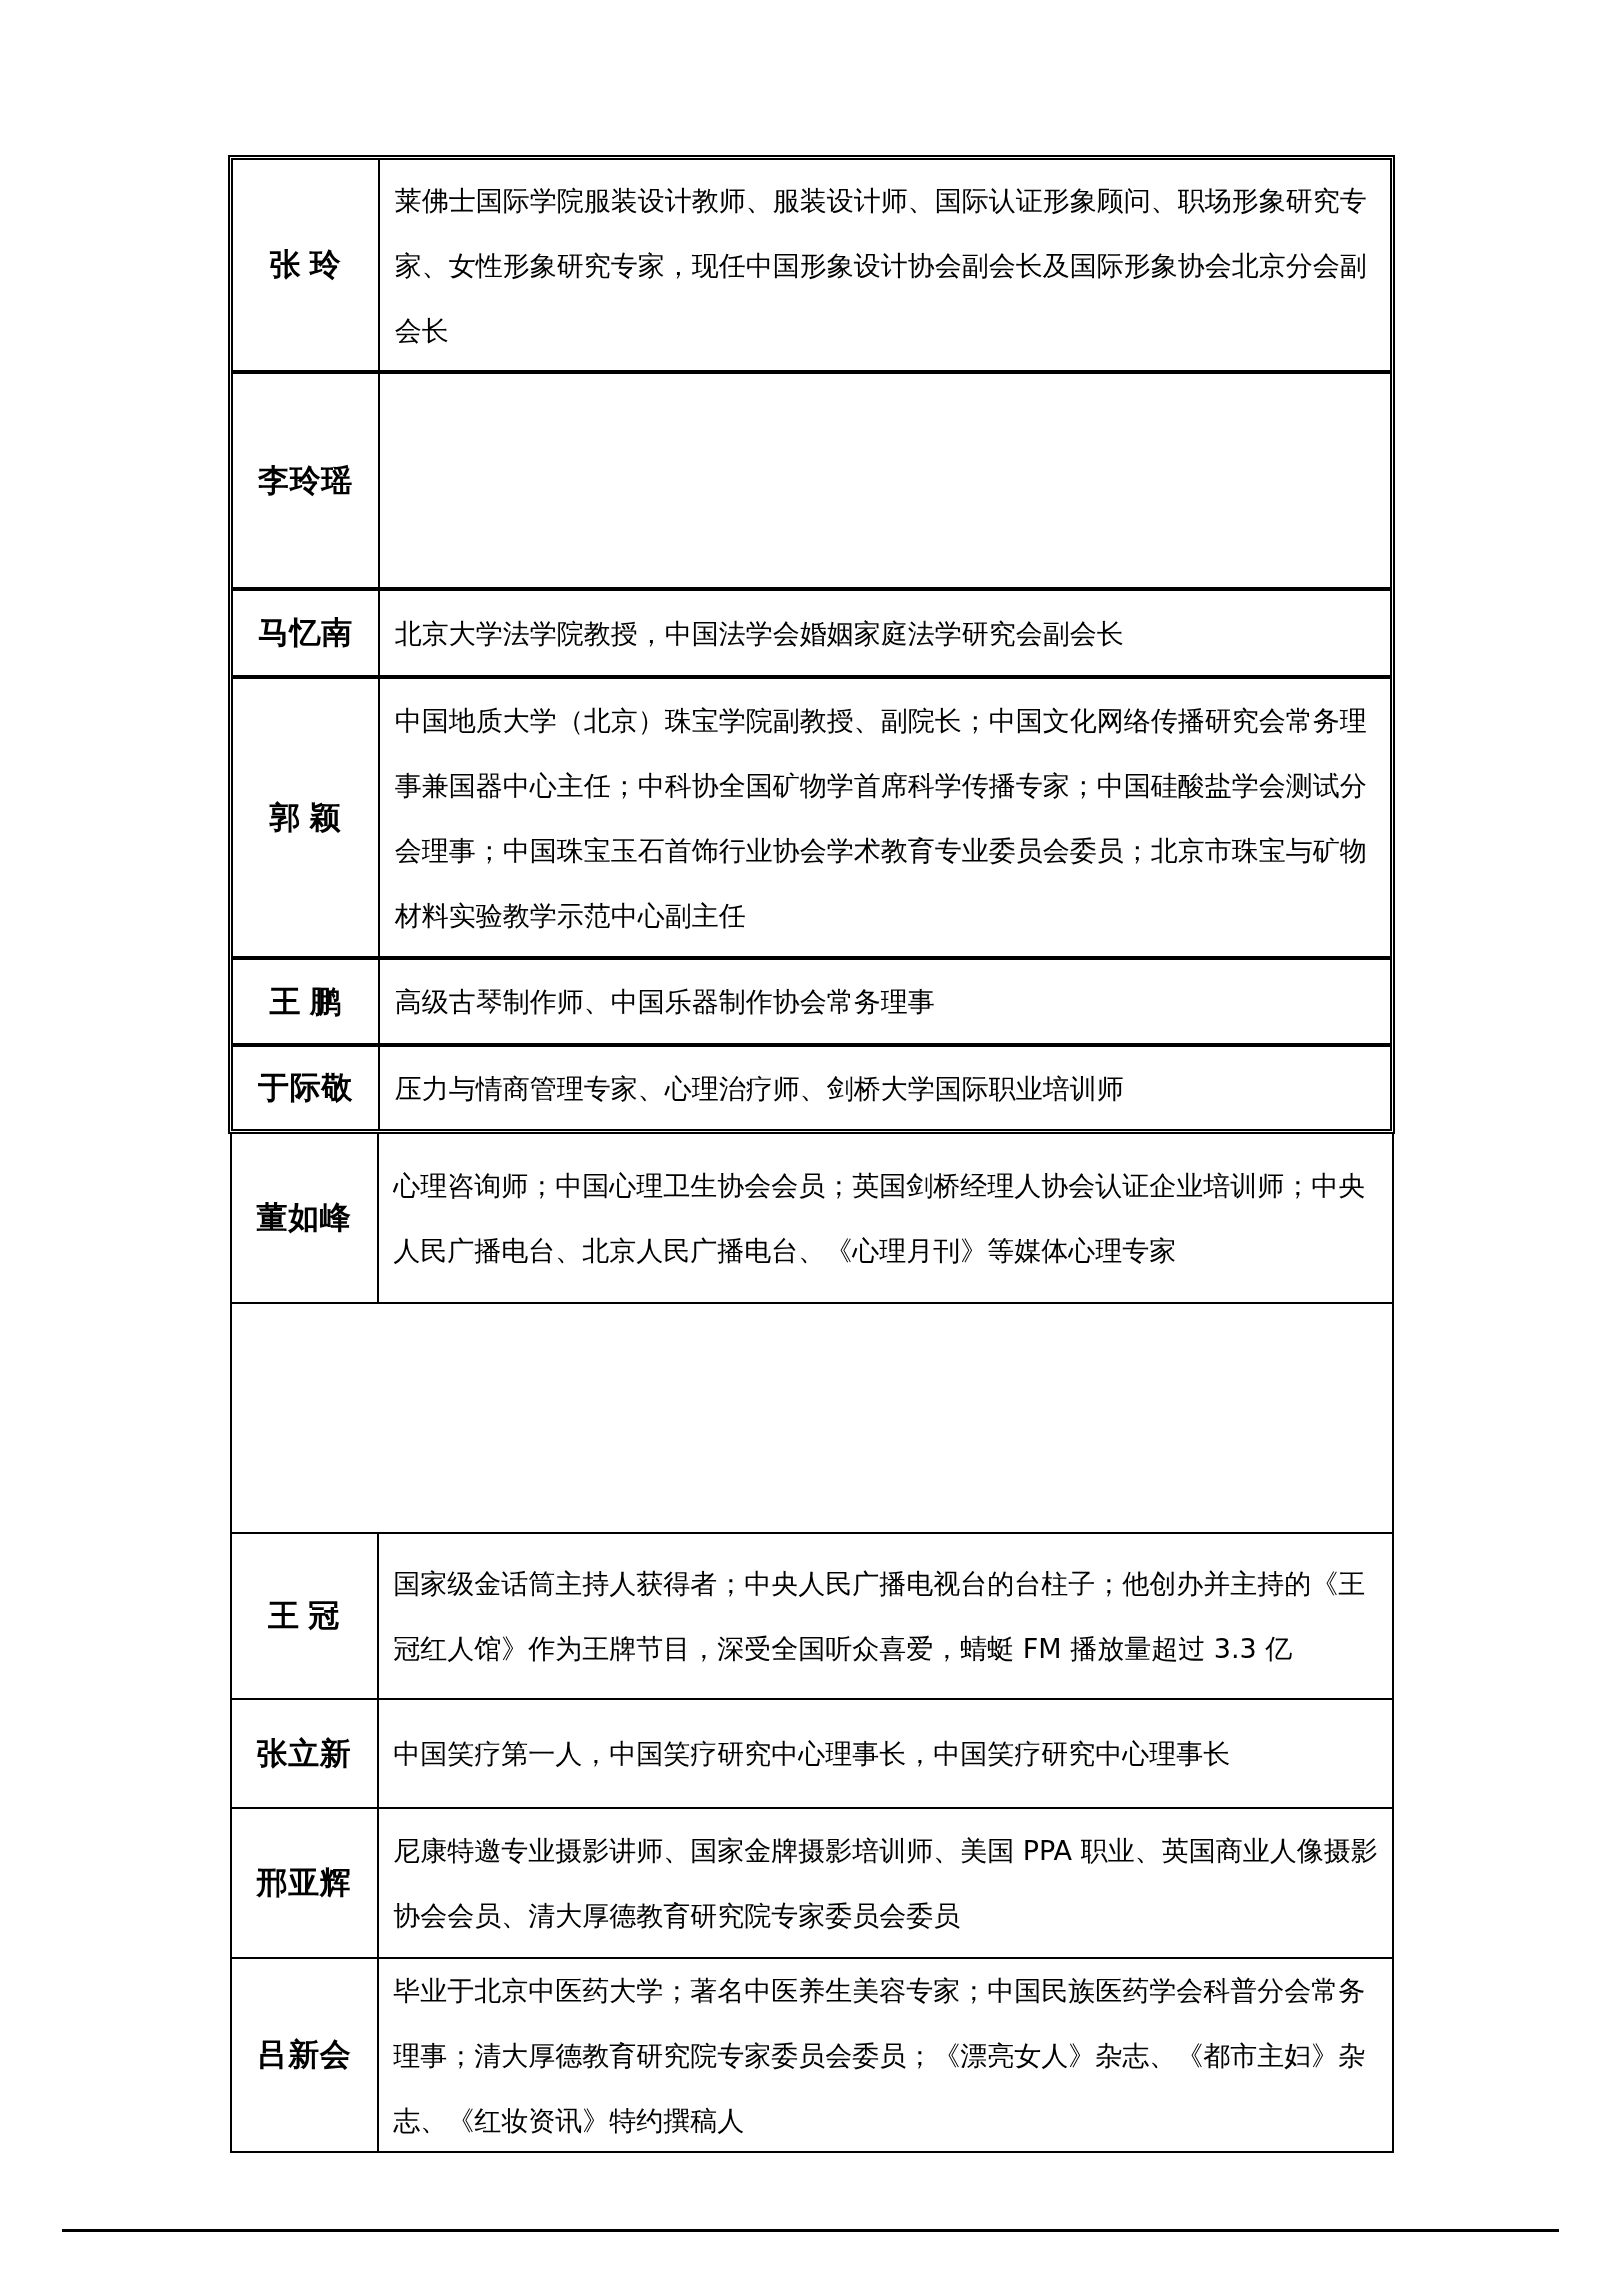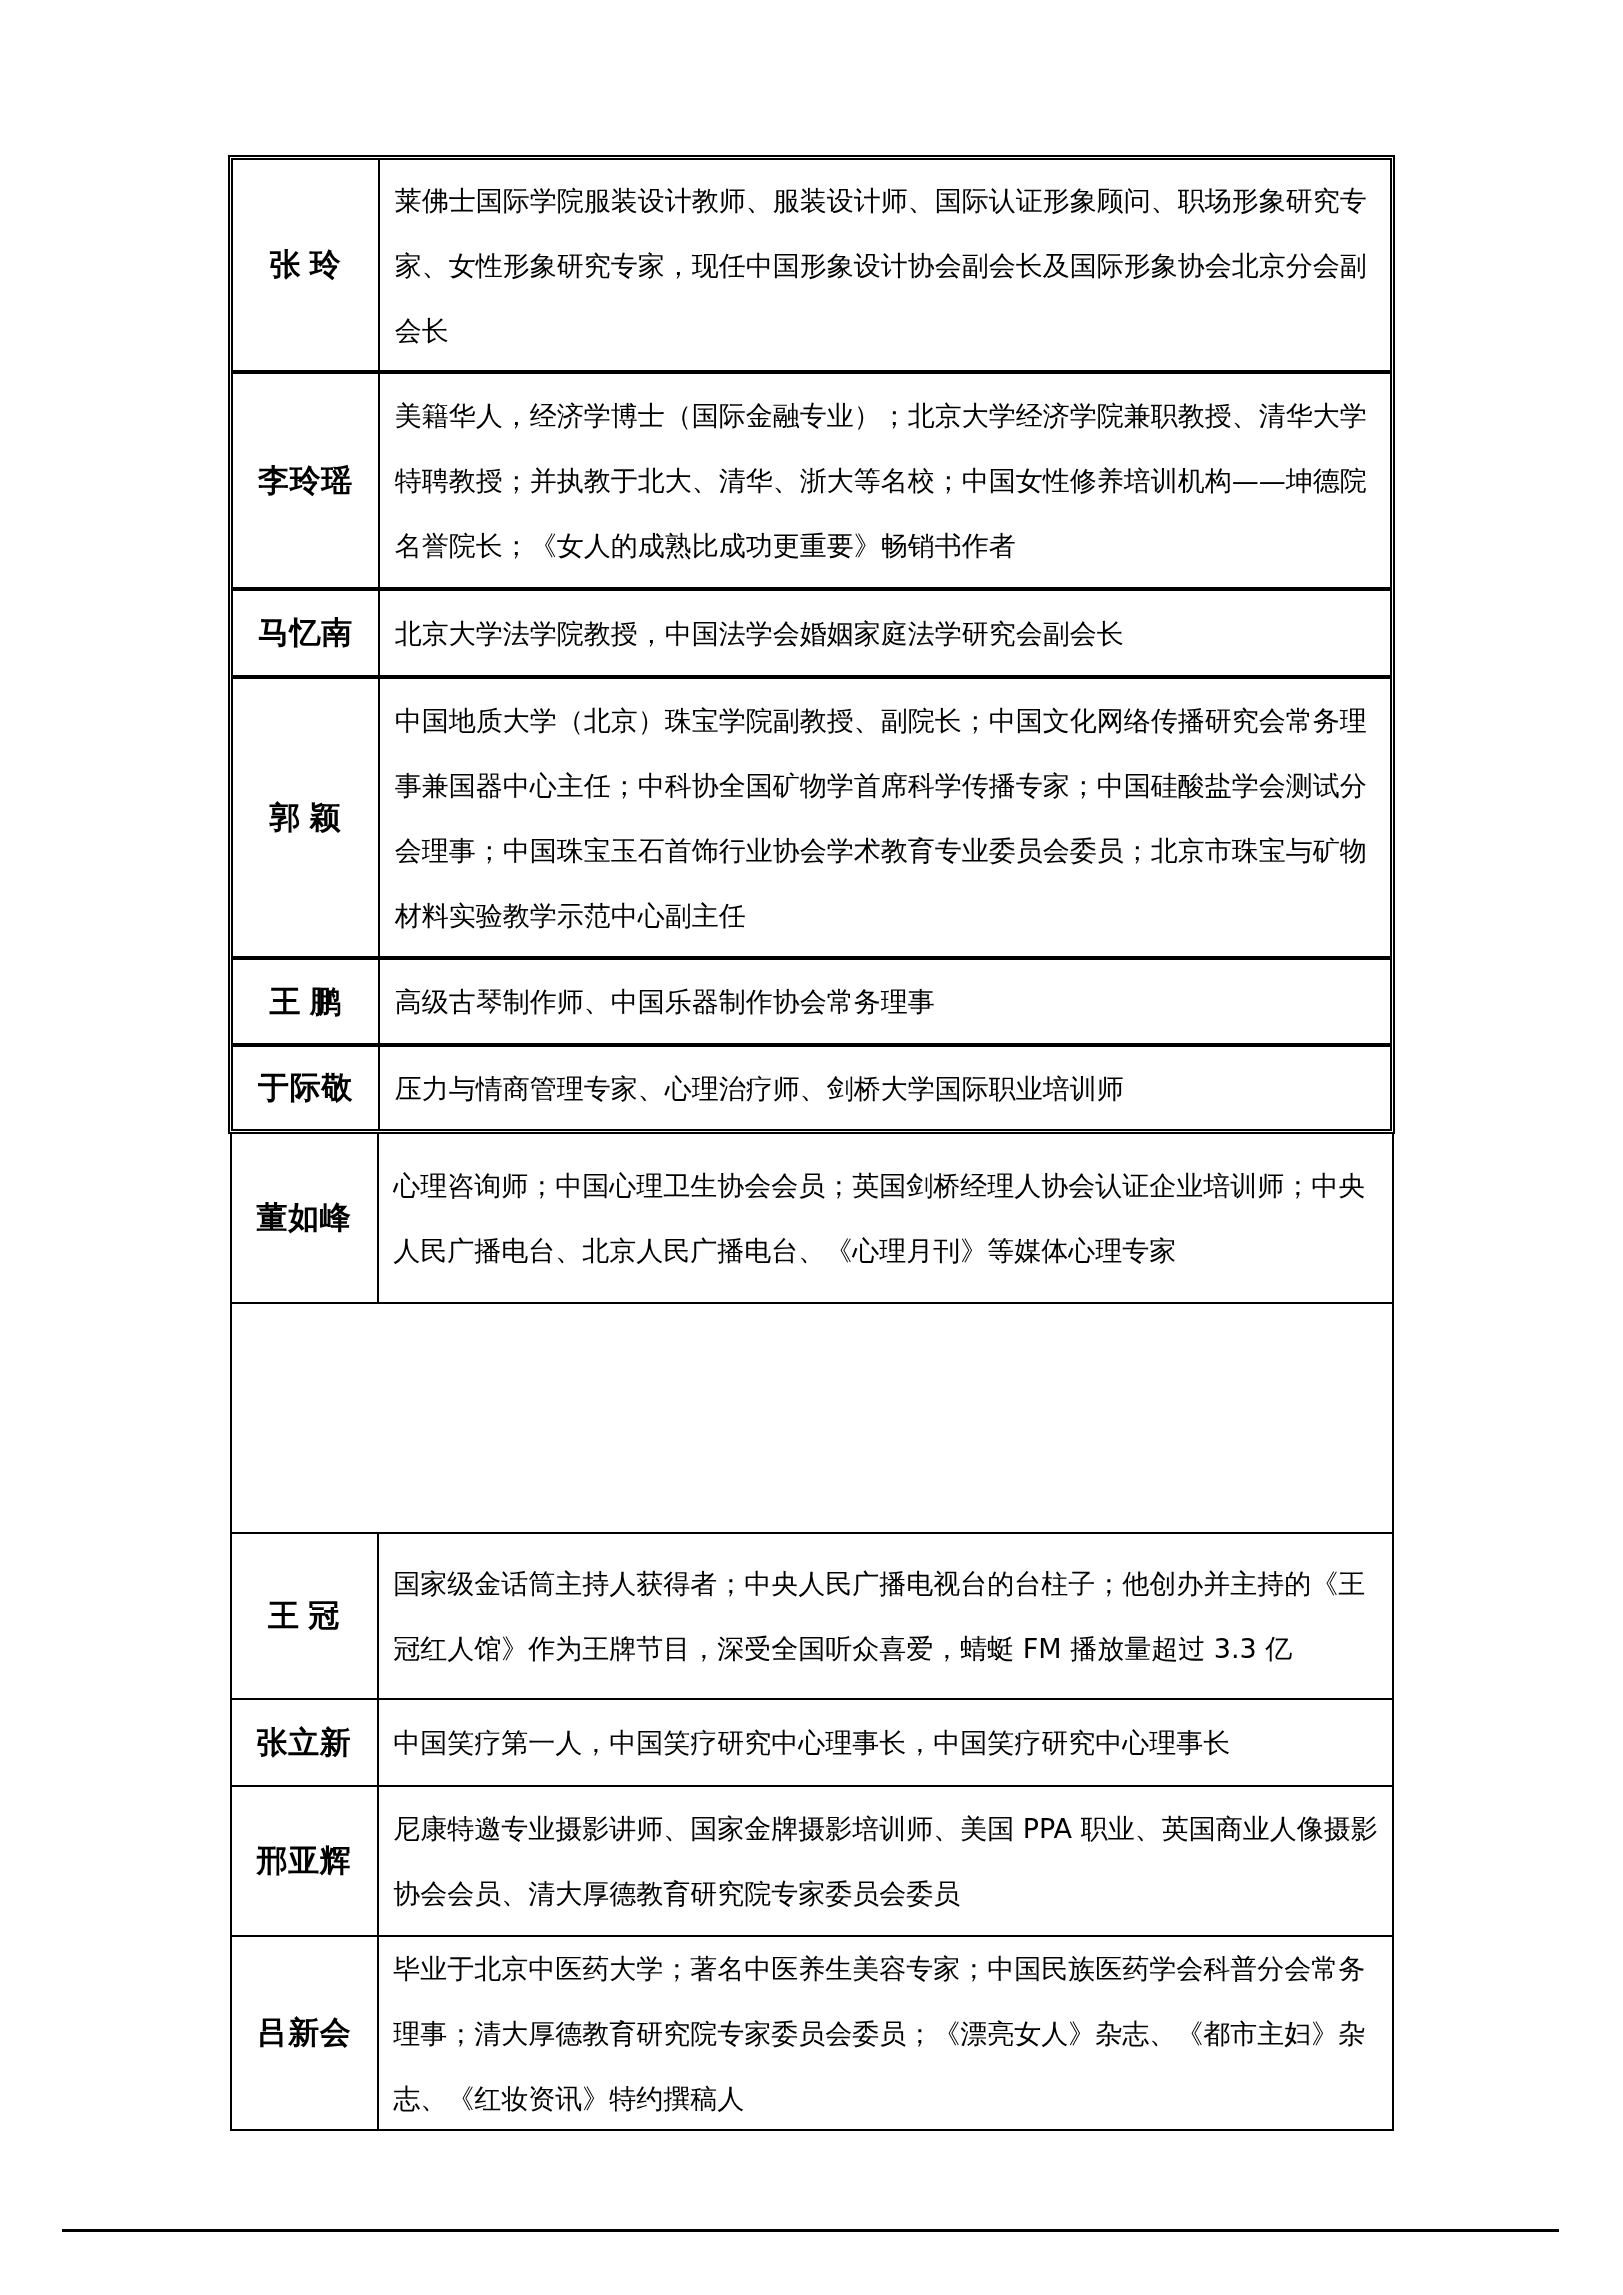--- a/index.html
+++ b/index.html
@@ -29,23 +29,20 @@
 
     <div class="section double">
       <div class="row" style="height:210px">
         <div class="name-cell">张 玲</div>
         <div class="desc-cell">
             <span>莱佛士国际学院服装设计教师、服装设计师、国际认证形象顾问、职场形象研究专家、女性形象研究专家，现任中国形象设计协会副会长及国际形象协会北京分会副会长</span>
           </div>
       </div>
       <div class="row" style="height:217px">
         <div class="name-cell">李玲瑶</div>
-        <div class="desc-cell">
-            <span>美籍华人，经济学博士（国际金融专业）；北京大学经济学院兼职教授、清华大学特聘教授；并执教于北大、清华、浙大等名校；中国女性修养培训机构——坤德院名誉院长；《女人的成熟比成功更重要》畅销书作者</span>
-          </div>
       </div>
       <div class="row" style="height:88px">
         <div class="name-cell">马忆南</div>
         <div class="desc-cell">
             <span>北京大学法学院教授，中国法学会婚姻家庭法学研究会副会长</span>
           </div>
       </div>
       <div class="row" style="height:281px">
         <div class="name-cell">郭 颖</div>
         <div class="desc-cell">
@@ -74,21 +71,21 @@
           </div>
       </div>
       <div class="row" style="height:230px">
       </div>
       <div class="row" style="height:166px">
         <div class="name-cell">王 冠</div>
         <div class="desc-cell">
             <span>国家级金话筒主持人获得者；中央人民广播电视台的台柱子；他创办并主持的《王冠红人馆》作为王牌节目，深受全国听众喜爱，蜻蜓 FM 播放量超过 3.3 亿</span>
           </div>
       </div>
-      <div class="row" style="height:87px">
+      <div class="row" style="height:109px">
         <div class="name-cell">张立新</div>
         <div class="desc-cell">
             <span>中国笑疗第一人，中国笑疗研究中心理事长，中国笑疗研究中心理事长</span>
           </div>
       </div>
       <div class="row" style="height:150px">
         <div class="name-cell">邢亚辉</div>
         <div class="desc-cell">
             <span>尼康特邀专业摄影讲师、国家金牌摄影培训师、美国 PPA 职业、英国商业人像摄影协会会员、清大厚德教育研究院专家委员会委员</span>
           </div>

